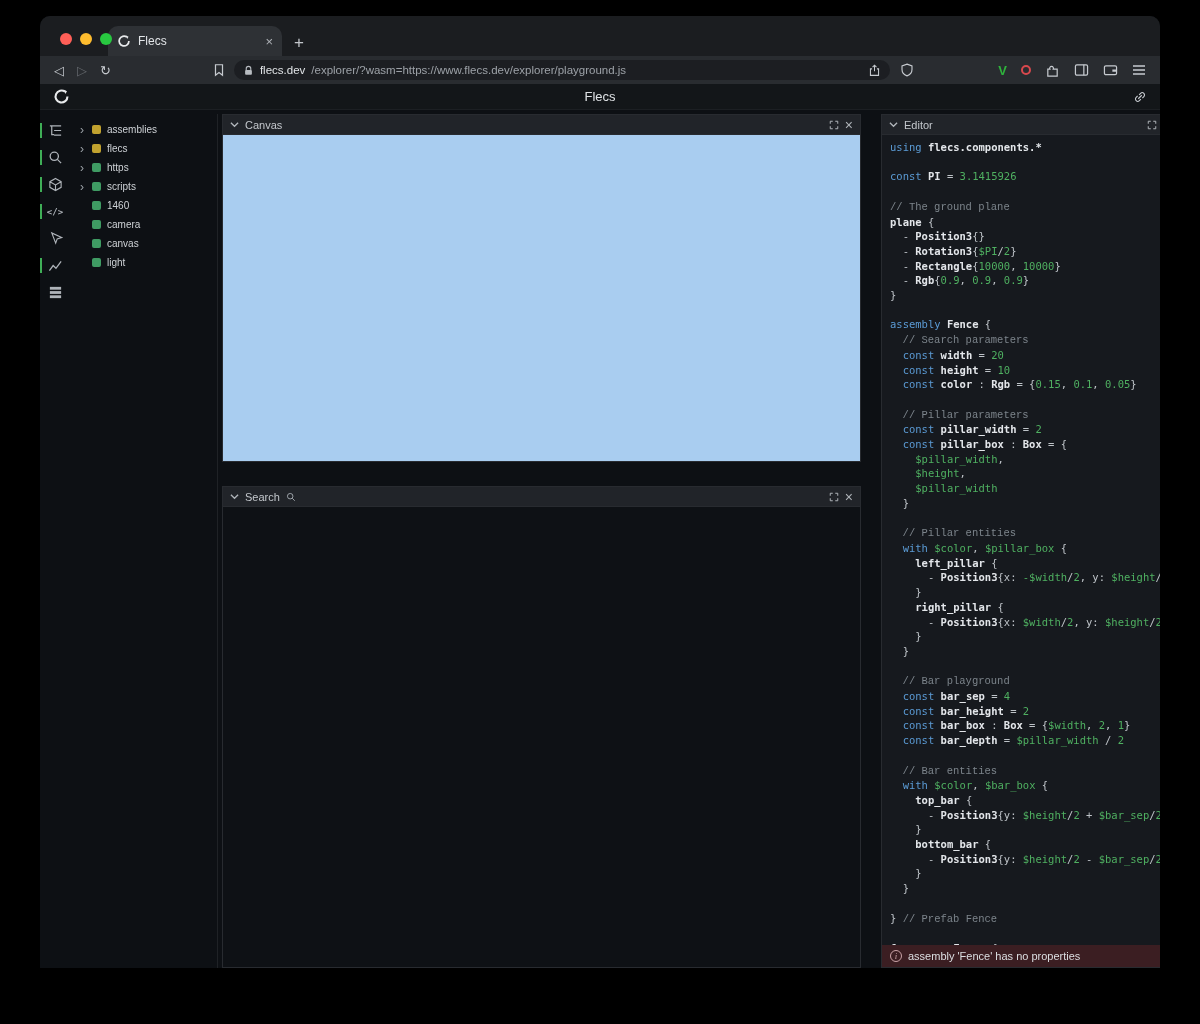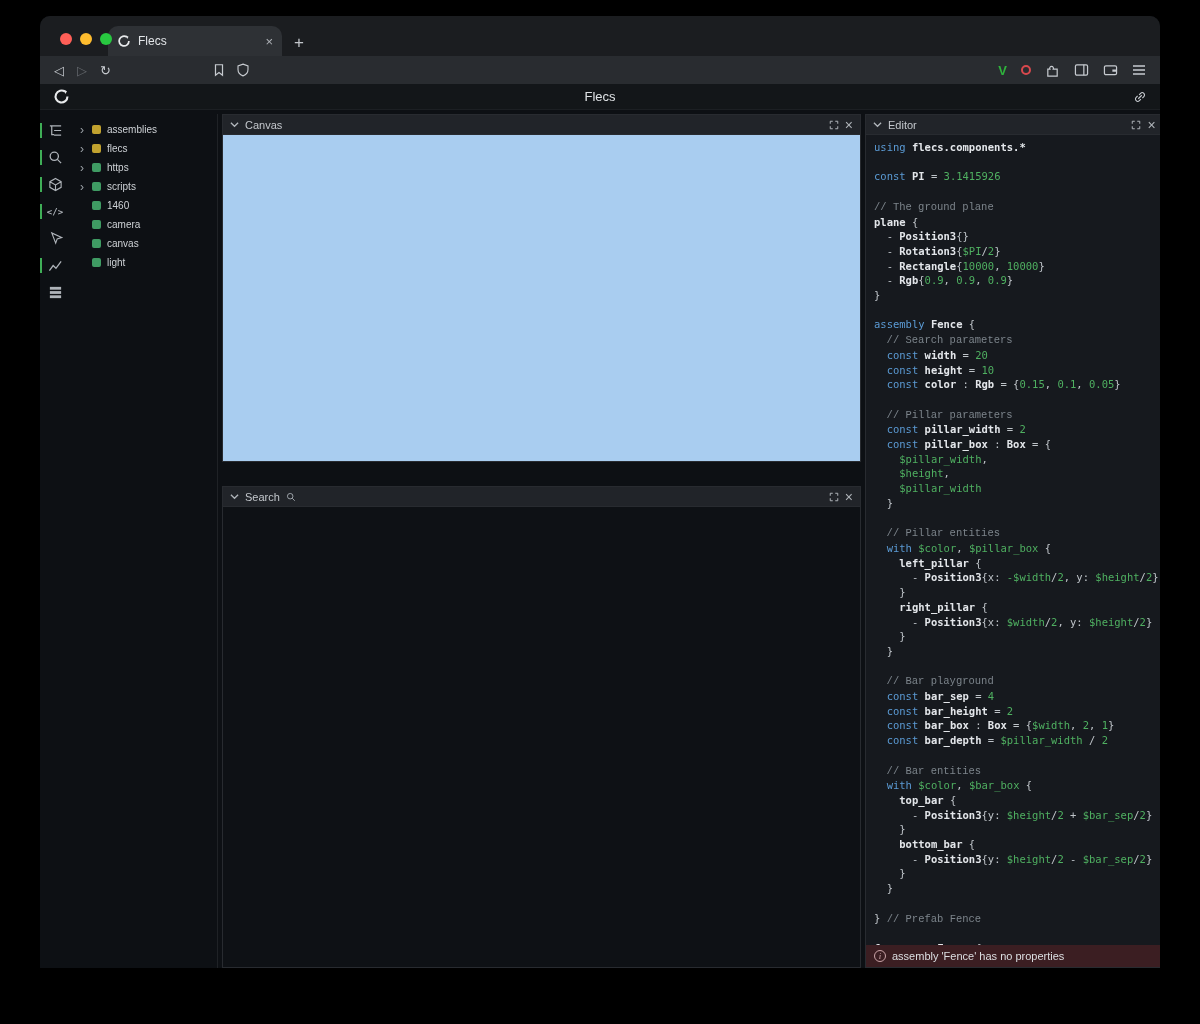--- a/index.html
+++ b/index.html
@@ -61,21 +61,21 @@
                   padding:0 7px; gap:6px; color:#c3c7cc; font-size:11px; flex:none;
                   border-bottom:1px solid #282b30; }
   .panel-header .sp { flex:1; }
   .ph-btn { color:#b0b5ba; display:flex; align-items:center; }
   .ph-close { font-size:14px; line-height:12px; color:#b0b5ba; }
   .canvas-body { height:326px; }
   .search-panel { flex:1; margin-top:24px; min-height:0; }
   .search-body { flex:1; background:#0e1115; }
 
   .editor-col { width:290px; display:flex; }
-  .editor-panel { flex:1; min-height:0; }
+  .editor-panel { flex:1; min-height:0;margin-left:16px; }
   .code { flex:1; overflow:hidden; padding:5px 4px 0 8px; background:#16191e;
           font-family:"DejaVu Sans Mono", monospace; font-size:10.5px; line-height:14.7px; }
   .code-line { white-space:pre; }
   .tok-k { color:#5b9bd5; }
   .tok-i { color:#e3e6ea; font-weight:bold; }
   .tok-n { color:#4fb061; }
   .tok-c { color:#7c848b;font-family:Liberation Mono, monospace; }
   .tok-p { color:#bfc4c9; }
 
   .error-bar { height:22px; background:#3b1e22; display:flex; align-items:center; gap:6px;
@@ -108,20 +108,32 @@
     </div>
 
     <div class="toolbar">
       <span class="navbtn">◁</span>
       <span class="navbtn disabled">▷</span>
       <span class="navbtn">↻</span>
       <span class="tb-spacer"></span>
       <svg class="icon-svg" width="14" height="14" viewBox="0 0 16 16">
           <path d="M4 2h8v12l-4-3-4 3z" stroke="#c6cacf" stroke-width="1.4" fill="none"></path>
         </svg>
+      <div class="urlbar">
+        <svg class="icon-svg" width="11" height="11" viewBox="0 0 12 12">
+            <path d="M3.5 5.5V4a2.5 2.5 0 0 1 5 0v1.5" stroke="#b8bcc1" stroke-width="1.2" fill="none"></path>
+            <rect x="2.3" y="5.5" width="7.4" height="5" rx="1" fill="#b8bcc1"></rect>
+          </svg>
+        <span class="url-domain">flecs.dev</span>
+          <span class="url-path">/explorer/?wasm=https://www.flecs.dev/explorer/playground.js</span>
+        <svg class="icon-svg" width="13" height="13" viewBox="0 0 16 16">
+            <path d="M5 6H3v8h10V6h-2" stroke="#c6cacf" stroke-width="1.3" fill="none"></path>
+            <path d="M8 1.5V9M5.6 3.8L8 1.4l2.4 2.4" stroke="#c6cacf" stroke-width="1.3" fill="none"></path>
+          </svg>
+      </div>
       <svg class="icon-svg" style="margin-left:10px" width="14" height="14" viewBox="0 0 16 16">
           <path d="M8 1.3l5.7 2v4.2c0 3.6-2.6 6.1-5.7 7.2-3.1-1.1-5.7-3.6-5.7-7.2V3.3z" stroke="#c6cacf" stroke-width="1.3" fill="none"></path>
         </svg>
       <div class="right-icons">
         <span class="ext-v">V</span>
         <span class="ext-ring"></span>
         <svg class="icon-svg" width="15" height="15" viewBox="0 0 16 16">
             <path d="M3 6.5h2.2a2 2 0 1 1 3.6 0H13V14H3z" stroke="#c6cacf" stroke-width="1.3" fill="none"></path>
           </svg>
         <svg class="icon-svg" width="15" height="14" viewBox="0 0 16 15">

